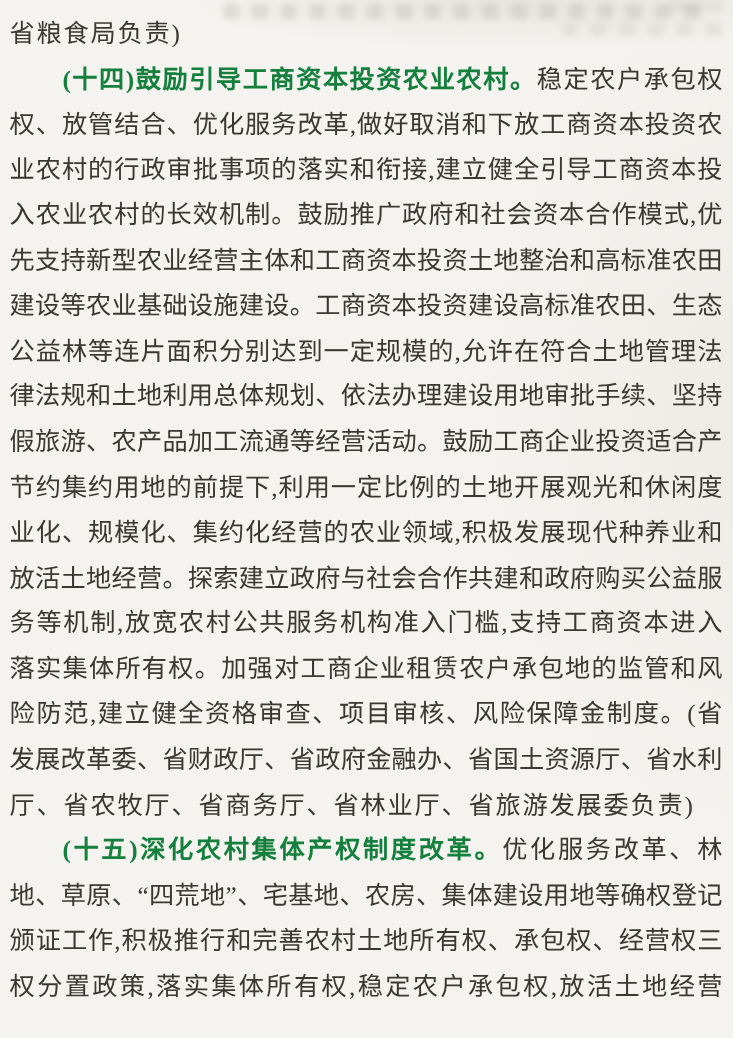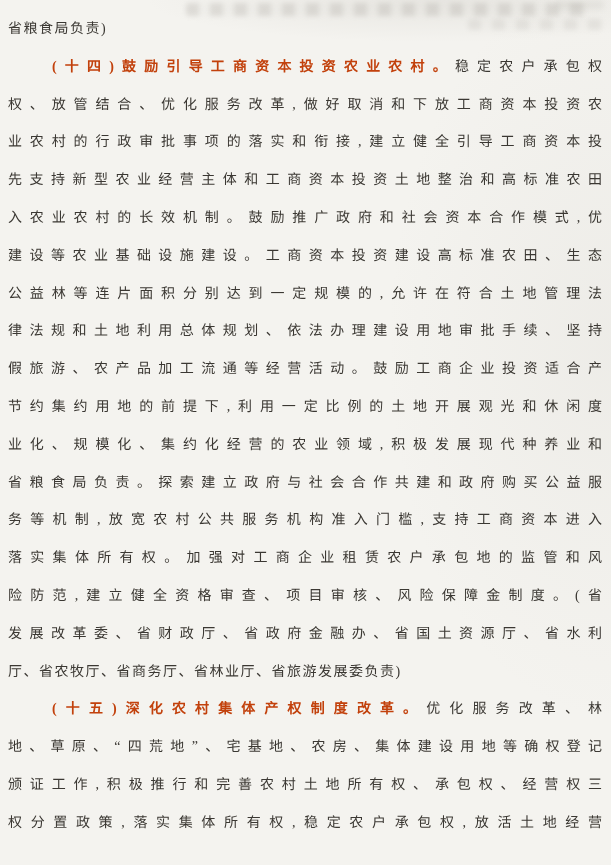--- a/index.html
+++ b/index.html
@@ -23,40 +23,40 @@
   }
   .doc-body {
     position: absolute;
     left: 8px;
     top: 10px;
     width: 594px;
   }
   .line {
     height: 37.8px;
     line-height: 37.8px;
-    font-size: 14px;
+    font-size: 21px;
     color: #3b3833;
     white-space: nowrap;
     overflow: visible;
     letter-spacing: 1.5px;
   }
   .line.justify {
     text-align: justify;
     text-align-last: justify;
     text-justify: inter-character;
     letter-spacing: 0;
     width: 100%;
   }
   .line.indent {
     padding-left: 44px;
     width: 550px;
   }
   .line .bold {
     font-weight: 700;
-    color: #c2410c;
+    color: #15803d;
   }
   
   .ghost {
     position: absolute;
     filter: blur(2.5px);
     opacity: 0.55;
     pointer-events: none;
   }
   .ghost-row {
     background: repeating-linear-gradient(
@@ -78,29 +78,29 @@
 
   <div class="ghost ghost-row" style="left:186px; top:3px; width:400px; height:13px;"></div>
   <div class="ghost ghost-row" style="left:468px; top:19px; width:136px; height:11px; opacity:0.35;"></div>
   <div class="ghost ghost-blob" style="left:556px; top:0px; width:48px; height:10px; opacity:0.3;"></div>
 
   <div class="doc-body">
       <div class="line"><span>省粮食局负责)</span></div>
       <div class="line justify indent"><span class="bold">(十四)鼓励引导工商资本投资农业农村。</span><span>稳定农户承包权</span></div>
       <div class="line justify"><span>权、放管结合、优化服务改革,做好取消和下放工商资本投资农</span></div>
       <div class="line justify"><span>业农村的行政审批事项的落实和衔接,建立健全引导工商资本投</span></div>
+      <div class="line justify"><span>入农业农村的长效机制。鼓励推广政府和社会资本合作模式,优</span></div>
       <div class="line justify"><span>先支持新型农业经营主体和工商资本投资土地整治和高标准农田</span></div>
-      <div class="line justify"><span>入农业农村的长效机制。鼓励推广政府和社会资本合作模式,优</span></div>
       <div class="line justify"><span>建设等农业基础设施建设。工商资本投资建设高标准农田、生态</span></div>
       <div class="line justify"><span>公益林等连片面积分别达到一定规模的,允许在符合土地管理法</span></div>
       <div class="line justify"><span>律法规和土地利用总体规划、依法办理建设用地审批手续、坚持</span></div>
       <div class="line justify"><span>假旅游、农产品加工流通等经营活动。鼓励工商企业投资适合产</span></div>
       <div class="line justify"><span>节约集约用地的前提下,利用一定比例的土地开展观光和休闲度</span></div>
       <div class="line justify"><span>业化、规模化、集约化经营的农业领域,积极发展现代种养业和</span></div>
-      <div class="line justify"><span>省粮食局负责。探索建立政府与社会合作共建和政府购买公益服</span></div>
+      <div class="line justify"><span>放活土地经营。探索建立政府与社会合作共建和政府购买公益服</span></div>
       <div class="line justify"><span>务等机制,放宽农村公共服务机构准入门槛,支持工商资本进入</span></div>
       <div class="line justify"><span>落实集体所有权。加强对工商企业租赁农户承包地的监管和风</span></div>
       <div class="line justify"><span>险防范,建立健全资格审查、项目审核、风险保障金制度。(省</span></div>
       <div class="line justify"><span>发展改革委、省财政厅、省政府金融办、省国土资源厅、省水利</span></div>
       <div class="line"><span>厅、省农牧厅、省商务厅、省林业厅、省旅游发展委负责)</span></div>
       <div class="line justify indent"><span class="bold">(十五)深化农村集体产权制度改革。</span><span>优化服务改革、林</span></div>
       <div class="line justify"><span>地、草原、“四荒地”、宅基地、农房、集体建设用地等确权登记</span></div>
       <div class="line justify"><span>颁证工作,积极推行和完善农村土地所有权、承包权、经营权三</span></div>
       <div class="line justify"><span>权分置政策,落实集体所有权,稳定农户承包权,放活土地经营</span></div>
     </div>

